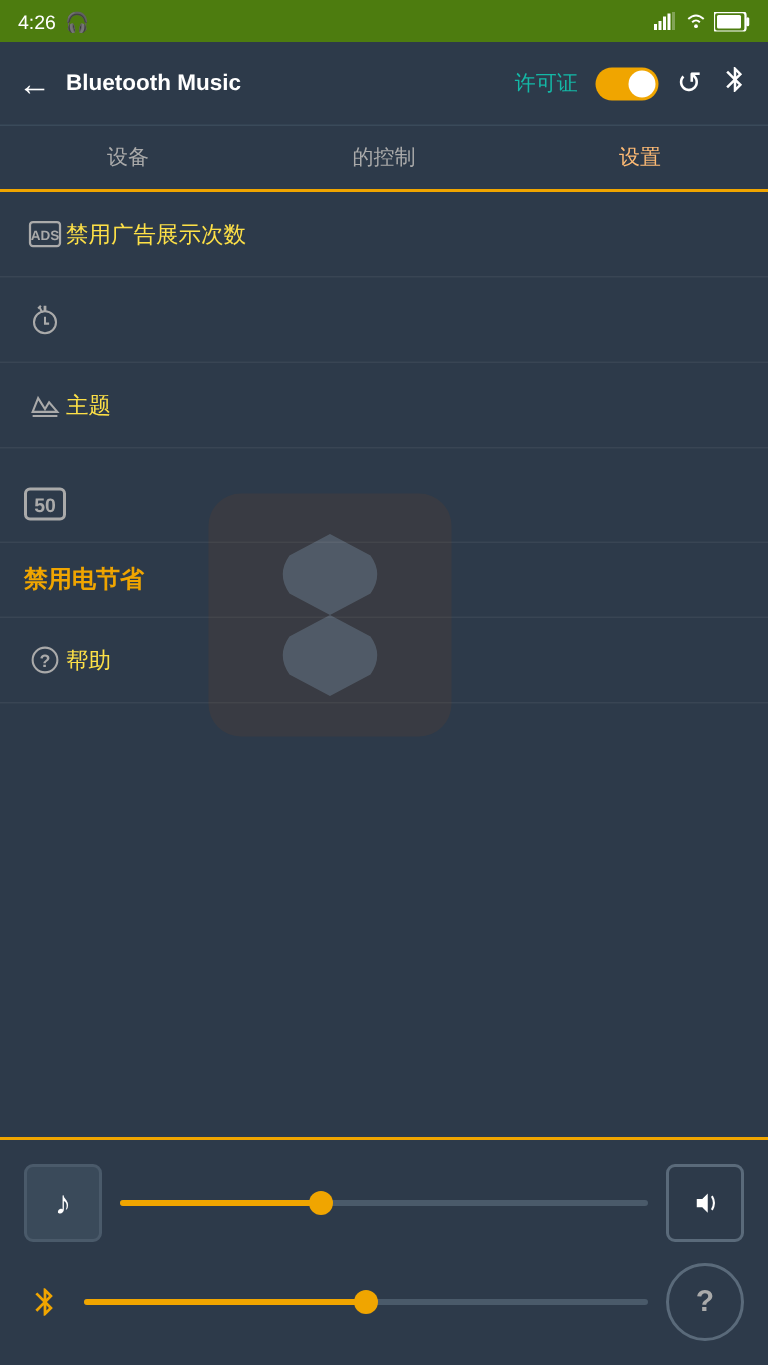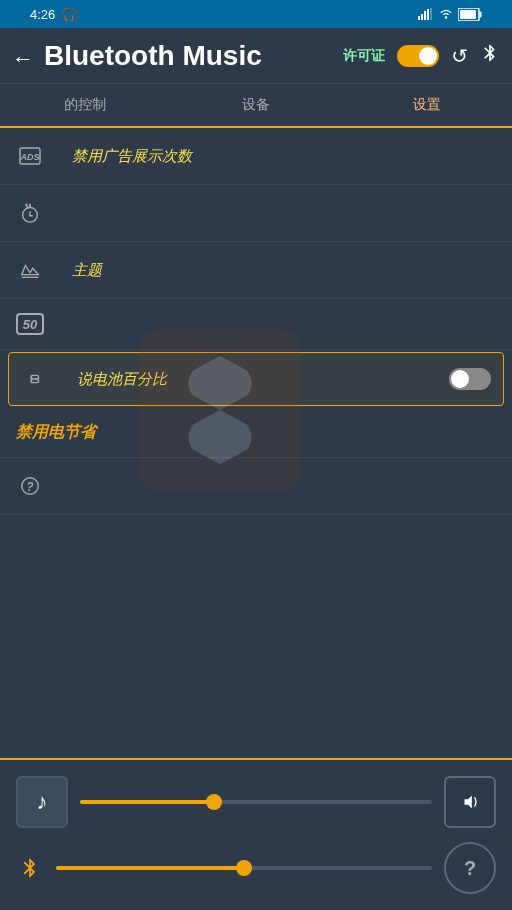--- a/index.html
+++ b/index.html
@@ -11,23 +11,23 @@
       color: #ffffff;
       overflow: hidden;
       position: relative;
     }
 
     
     .status-bar {
       display: flex;
       justify-content: space-between;
       align-items: center;
-      padding: 4px 30px;
+      padding: 4px 12px;
       height: 28px;
-      background: #0369a1;
+      background: #4d7c0f;
     }
     .status-left { font-size: 13px; color: #fff; display: flex; align-items: center; gap: 6px; }
     .status-right { display: flex; align-items: center; gap: 4px; }
     .status-right svg { fill: white; }
 
     
     .header {
       display: flex;
       align-items: center;
       padding: 8px 12px;
@@ -35,34 +35,33 @@
       background: #2d3a4a;
       border-bottom: 1px solid #3a4a5a;
     }
     .header-back {
       font-size: 22px;
       color: #fff;
       margin-right: 10px;
       cursor: pointer;
     }
     .header-title {
-      font-size: 28px;
+      font-size: 15px;
       font-weight: bold;
       color: #fff;
       flex: 1;
     }
     .header-right {
       display: flex;
       align-items: center;
       gap: 12px;
     }
     .header-label {
       font-size: 14px;
-      color: #86efac;
-      font-weight: bold;
+      color: #14b8a6;
     }
     .toggle-switch {
       width: 42px;
       height: 22px;
       border-radius: 11px;
       position: relative;
       cursor: pointer;
     }
     .toggle-switch.on { background: #f0a500; }
     .toggle-switch.off { background: #888; }
@@ -116,22 +115,21 @@
       flex: 1;
       overflow-y: auto;
     }
 
     .setting-item {
       display: flex;
       align-items: center;
       padding: 14px 16px;
       border-bottom: 1px solid rgba(255,255,255,0.06);
       cursor: pointer;
-      gap: 28px;
-      font-style: italic;
+      gap: 0;
     }
     .setting-item.highlighted {
       border: 1.5px solid #f0a500;
       margin: 2px 8px;
       border-radius: 4px;
       padding: 12px 12px;
       background: rgba(240,165,0,0.05);
     }
     .setting-icon {
       width: 28px;
@@ -278,24 +276,24 @@
     <span class="header-icon">
       <svg width="20" height="20" viewBox="0 0 24 24" fill="white">
         <path d="M17.71 7.71L12 2h-1v7.59L6.41 5 5 6.41 10.59 12 5 17.59 6.41 19 11 14.41V22h1l5.71-5.71-4.3-4.29 4.3-4.29zM13 5.83l1.88 1.88L13 9.59V5.83zm1.88 10.46L13 18.17v-3.76l1.88 1.88z"></path>
       </svg>
     </span>
   </div>
 </div>
 
 <div class="tabs">
   <div class="tab">
+    <span>设备</span>
+  </div>
+  <div class="tab">
     <span>的控制</span>
-  </div>
-  <div class="tab">
-    <span>设备</span>
   </div>
   <div class="tab active">
     <span>设置</span>
   </div>
 </div>
 
 <div class="watermark">
   <svg viewBox="0 0 100 100" width="180" height="180">
     <rect x="5" y="5" width="90" height="90" rx="12" fill="#8B4513" opacity="0.7"></rect>
     <path d="M50 20 L50 20" stroke="white" stroke-width="3" fill="none"></path>
@@ -333,51 +331,39 @@
     <div class="setting-icon">
       <svg width="22" height="22" viewBox="0 0 24 24" fill="none">
         <path d="M3 17 L7 7 L12 15 L15 10 L21 17 Z" stroke="#aaa" stroke-width="1.5" fill="none"></path>
         <line x1="3" y1="20" x2="21" y2="20" stroke="#aaa" stroke-width="1.5"></line>
       </svg>
     </div>
     <span class="setting-text">主题</span>
   </div>
 
   <div class="setting-item">
-    <div class="setting-icon" style="font-size:13px; font-weight:bold; color:#aaa; border:2px solid #aaa; border-radius:4px; width:28px; height:22px; display:flex; align-items:center; justify-content:center;">
+    <div class="setting-icon" style="font-size:13px; font-weight:bold; color:#aaa; border:2px solid #aaa; border-radius:4px; width:28px; height:22px; display:flex; align-items:center; justify-content:center;margin-top:12px;">
       <span>50</span>
     </div>
   </div>
 
-  <div class="setting-item highlighted">
-    <div class="setting-icon">
-      <svg width="22" height="22" viewBox="0 0 24 24" fill="none">
-        <path d="M8 8 L8 16" stroke="#aaa" stroke-width="2"></path>
-        <path d="M8 8 L14 8 Q16 8 16 10 Q16 12 12 12 Q16 12 16 14 Q16 16 14 16 L8 16" stroke="#aaa" stroke-width="1.5" fill="none"></path>
-        <path d="M8 12 L13 12" stroke="#aaa" stroke-width="1.5"></path>
-      </svg>
-    </div>
-    <span class="setting-text">说电池百分比</span>
-    <div class="toggle-switch off">
-      <div class="toggle-knob"></div>
-    </div>
-  </div>
 
 
   <div class="setting-item">
     <span class="setting-text section-header">禁用电节省</span>
   </div>
 
   <div class="setting-item">
     <div class="setting-icon">
       <svg width="22" height="22" viewBox="0 0 24 24" fill="none">
         <circle cx="12" cy="12" r="9" stroke="#aaa" stroke-width="1.5"></circle>
         <text x="12" y="17" text-anchor="middle" font-size="13" fill="#aaa" font-weight="bold">?</text>
       </svg>
     </div>
+    <span class="setting-text">帮助</span>
   </div>
 
 </div>
 
 <div class="bottom-section">
 
   <div class="control-row">
     <div class="ctrl-btn">
       <span>♪</span>
     </div>

